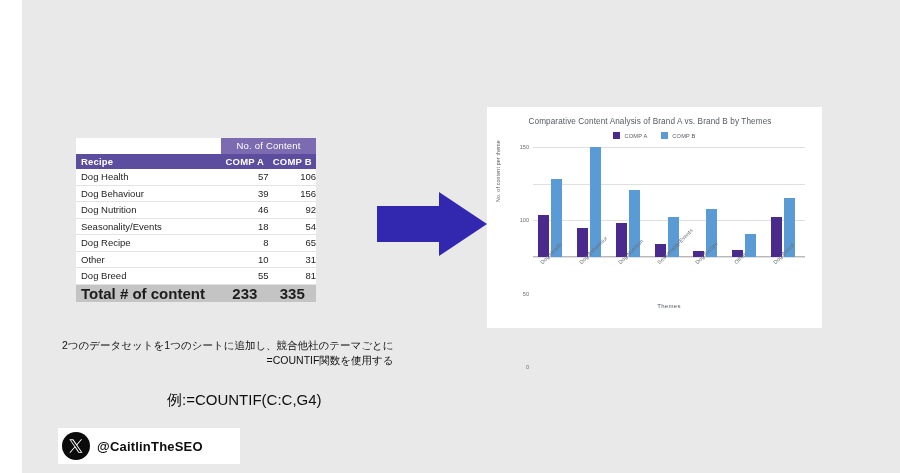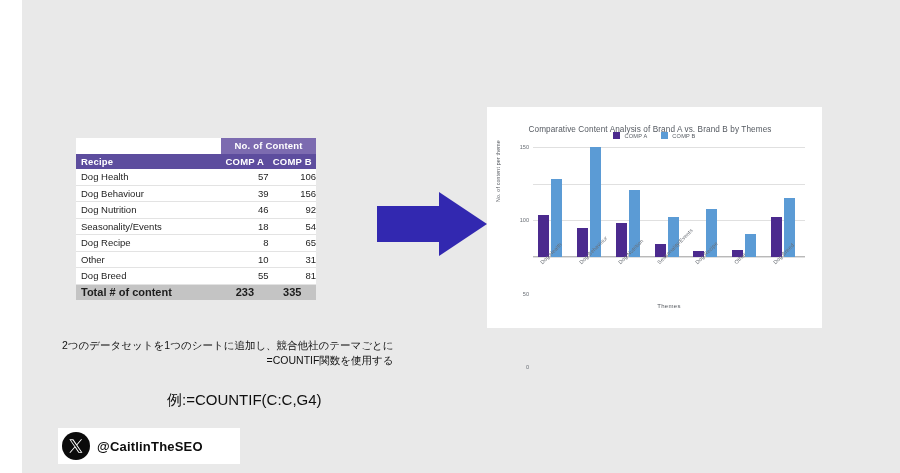--- a/index.html
+++ b/index.html
@@ -61,21 +61,21 @@
   .col-theme  { width: 104px; }
   .col-a      { width: 68px; }
   .col-b      { width: 68px; }
 
   .hdr-blank {
     background: #ffffff;
   }
   .hdr-span {
     background: #7c6bb0;
     color: #ffffff;
-    font-weight: bold;
+    font-weight: normal;
     font-size: 9.5px;
     text-align: center;
     letter-spacing: 0.2px;
   }
   .hdr-row2 td {
     background: #5d4d9e;
     color: #ffffff;
     font-weight: bold;
     font-size: 9.5px;
     letter-spacing: 0.2px;
@@ -89,21 +89,21 @@
     font-size: 9.5px;
     color: #1d1d1d;
     border-bottom: 1px solid #e3e3e3;
   }
   .body-row td.col-theme { text-align: left; padding-left: 5px; }
   .body-row td.col-a,
   .body-row td.col-b { text-align: right; }
 
   .total-row td {
     background: #c4c4c4;
-    font-size: 11px;
+    font-size: 15px;
     font-weight: bold;
     color: #1d1d1d;
   }
   .total-row td.col-theme { text-align: left; padding-left: 5px; }
   .total-row td.col-a,
   .total-row td.col-b { text-align: center; }
 
   
   #arrow {
     position: absolute;
@@ -118,21 +118,21 @@
     position: absolute;
     left: 465px;
     top: 107px;
     width: 335px;
     height: 221px;
     background: #ffffff;
   }
   #chart-title {
     position: absolute;
     left: 0;
-    top: 18px;
+    top: 10px;
     width: 326px;
     text-align: center;
     font-size: 8.2px;
     color: #555a61;
     letter-spacing: 0.1px;
   }
   #chart-legend {
     position: absolute;
     top: 25px;
     left: 0;

